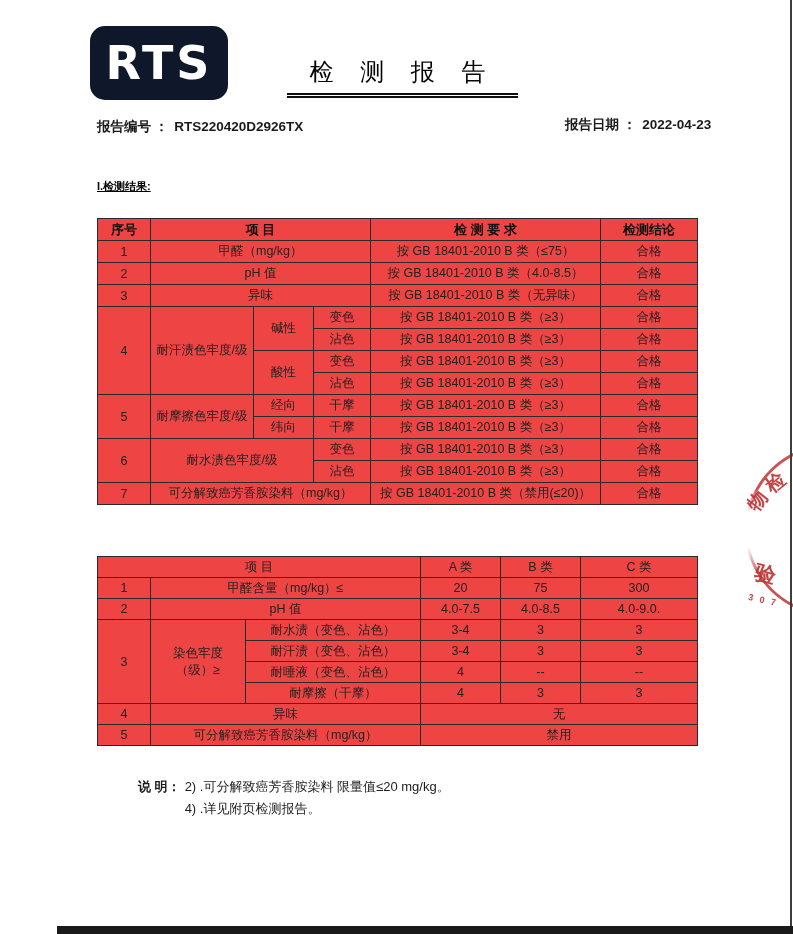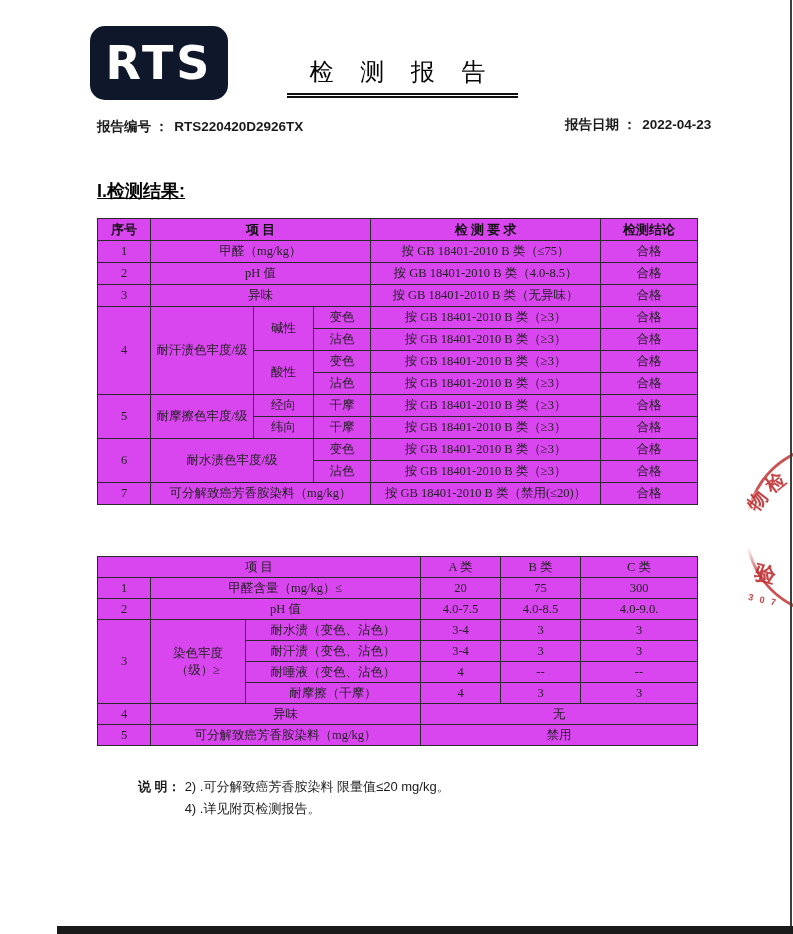--- a/index.html
+++ b/index.html
@@ -24,26 +24,26 @@
   }
   .title-rule {
     position: absolute; left: 287px; top: 93px; width: 231px; height: 5px;
     border-top: 2px solid #101010; border-bottom: 2px solid #101010;
   }
   .meta-no { position: absolute; left: 97px; top: 118px; font-size: 13.5px; font-weight: bold; }
   .meta-date { position: absolute; left: 535px; top: 116px; font-size: 13.5px; font-weight: bold; margin-left: 30px; }
   .meta-no span, .meta-date span { margin-right: 6px; }
 
   .section-heading {
-    position: absolute; left: 97px; top: 179px; font-size: 18px; font-weight: bold;
+    position: absolute; left: 97px; top: 179px; font-size: 11px; font-weight: bold;
     text-decoration: underline; color: #050505;
   }
 
   
-  table { border-collapse: collapse; table-layout: fixed; width: 600px; background: #d946ef; font-family: Liberation Serif, serif; }
+  table { border-collapse: collapse; table-layout: fixed; width: 600px; background: #ef4444; }
   td, th {
     border: 1px solid #2a2a2a; font-size: 12.5px; text-align: center; vertical-align: middle;
     padding: 1px 2px; height: 22px; font-weight: normal; color: #222; overflow: hidden;
   }
   .t1 { position: absolute; left: 97px; top: 218px; }
   .t1 th { font-weight: bold; font-size: 13px; color: #111; }
   .t2 { position: absolute; left: 97px; top: 556px; }
   .t2 th { font-size: 12.5px; }
   .t2 td, .t2 th { height: 21px; }
   .notes-label { position: absolute; left: 97px; top: 533px; font-size: 14px; font-weight: bold; color: #050505; margin-top: 28px; }

